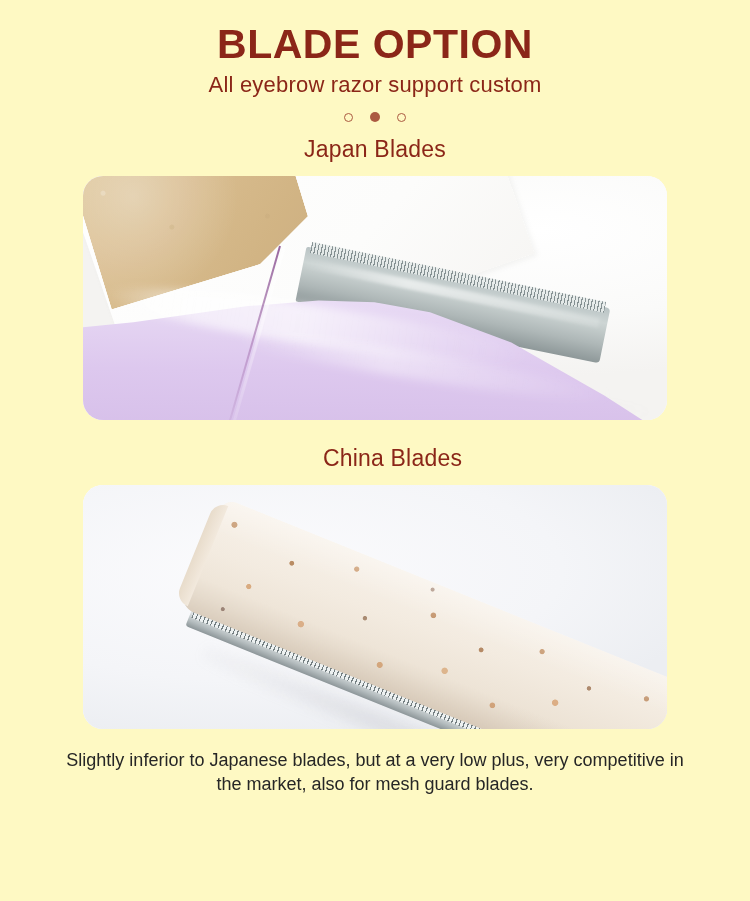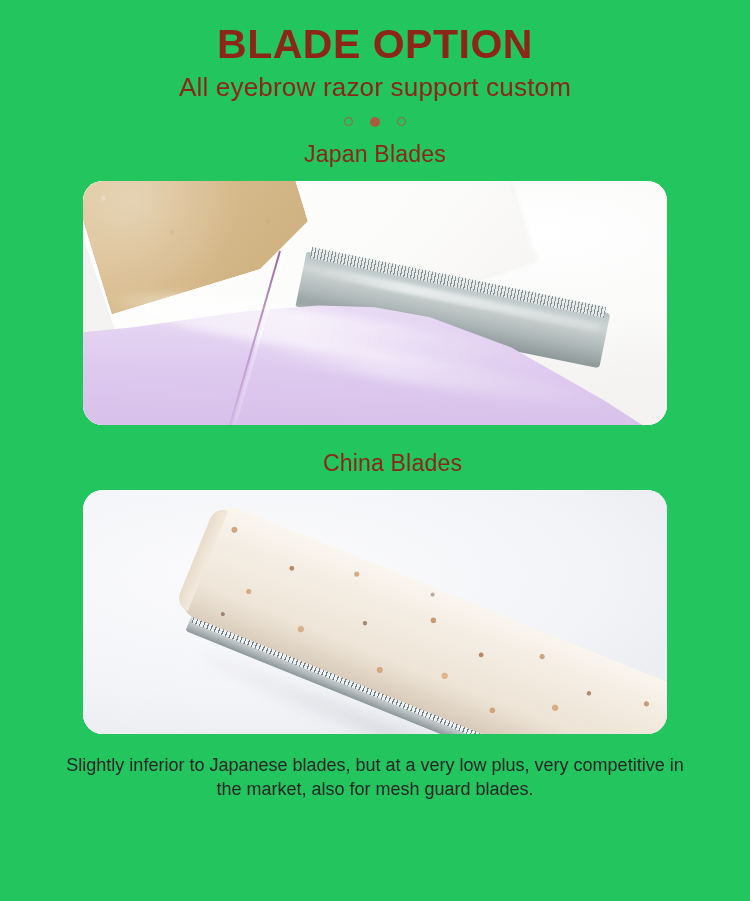--- a/index.html
+++ b/index.html
@@ -10,39 +10,39 @@
     height: 901px;
     background: #ffffff;
     font-family: "Liberation Sans", sans-serif;
     overflow: hidden;
   }
 
   .page {
     position: relative;
     width: 750px;
     height: 901px;
-    background: #22c55e;
+    background: #fef9c3;
   }
 
   
   .header { padding-top: 22px; text-align: center; }
 
   .main-title {
     font-family: "Liberation Sans", sans-serif;
     font-size: 41px;
     font-weight: 700;
     letter-spacing: 0.5px;
     color: #8b2618;
     line-height: 1.08;
   }
 
   .subtitle {
     margin-top: 7px;
     font-family: "Liberation Sans", sans-serif;
-    font-size: 26px;
+    font-size: 22px;
     font-weight: 400;
     letter-spacing: 0.2px;
     color: #8b2618;
     line-height: 1.1;
   }
 
   
   .dots {
     margin-top: 13px;
     display: flex;

